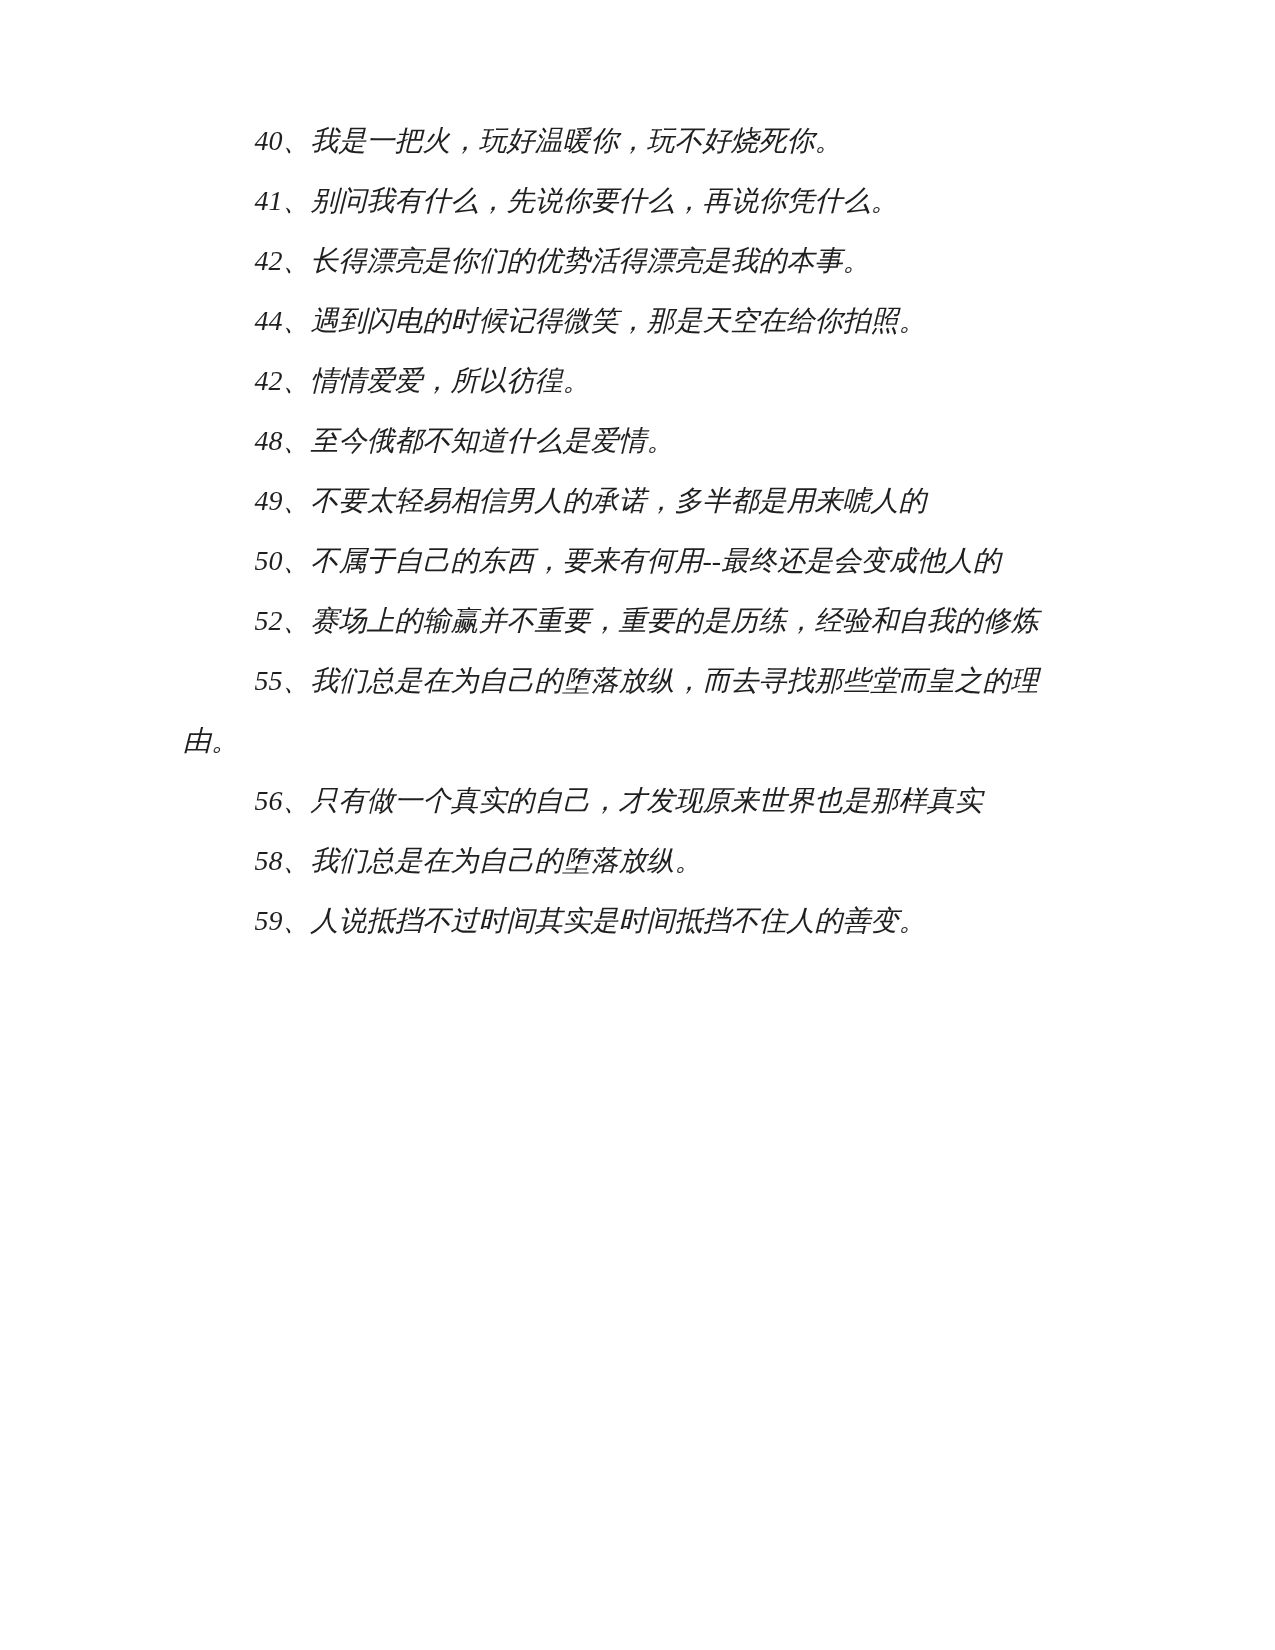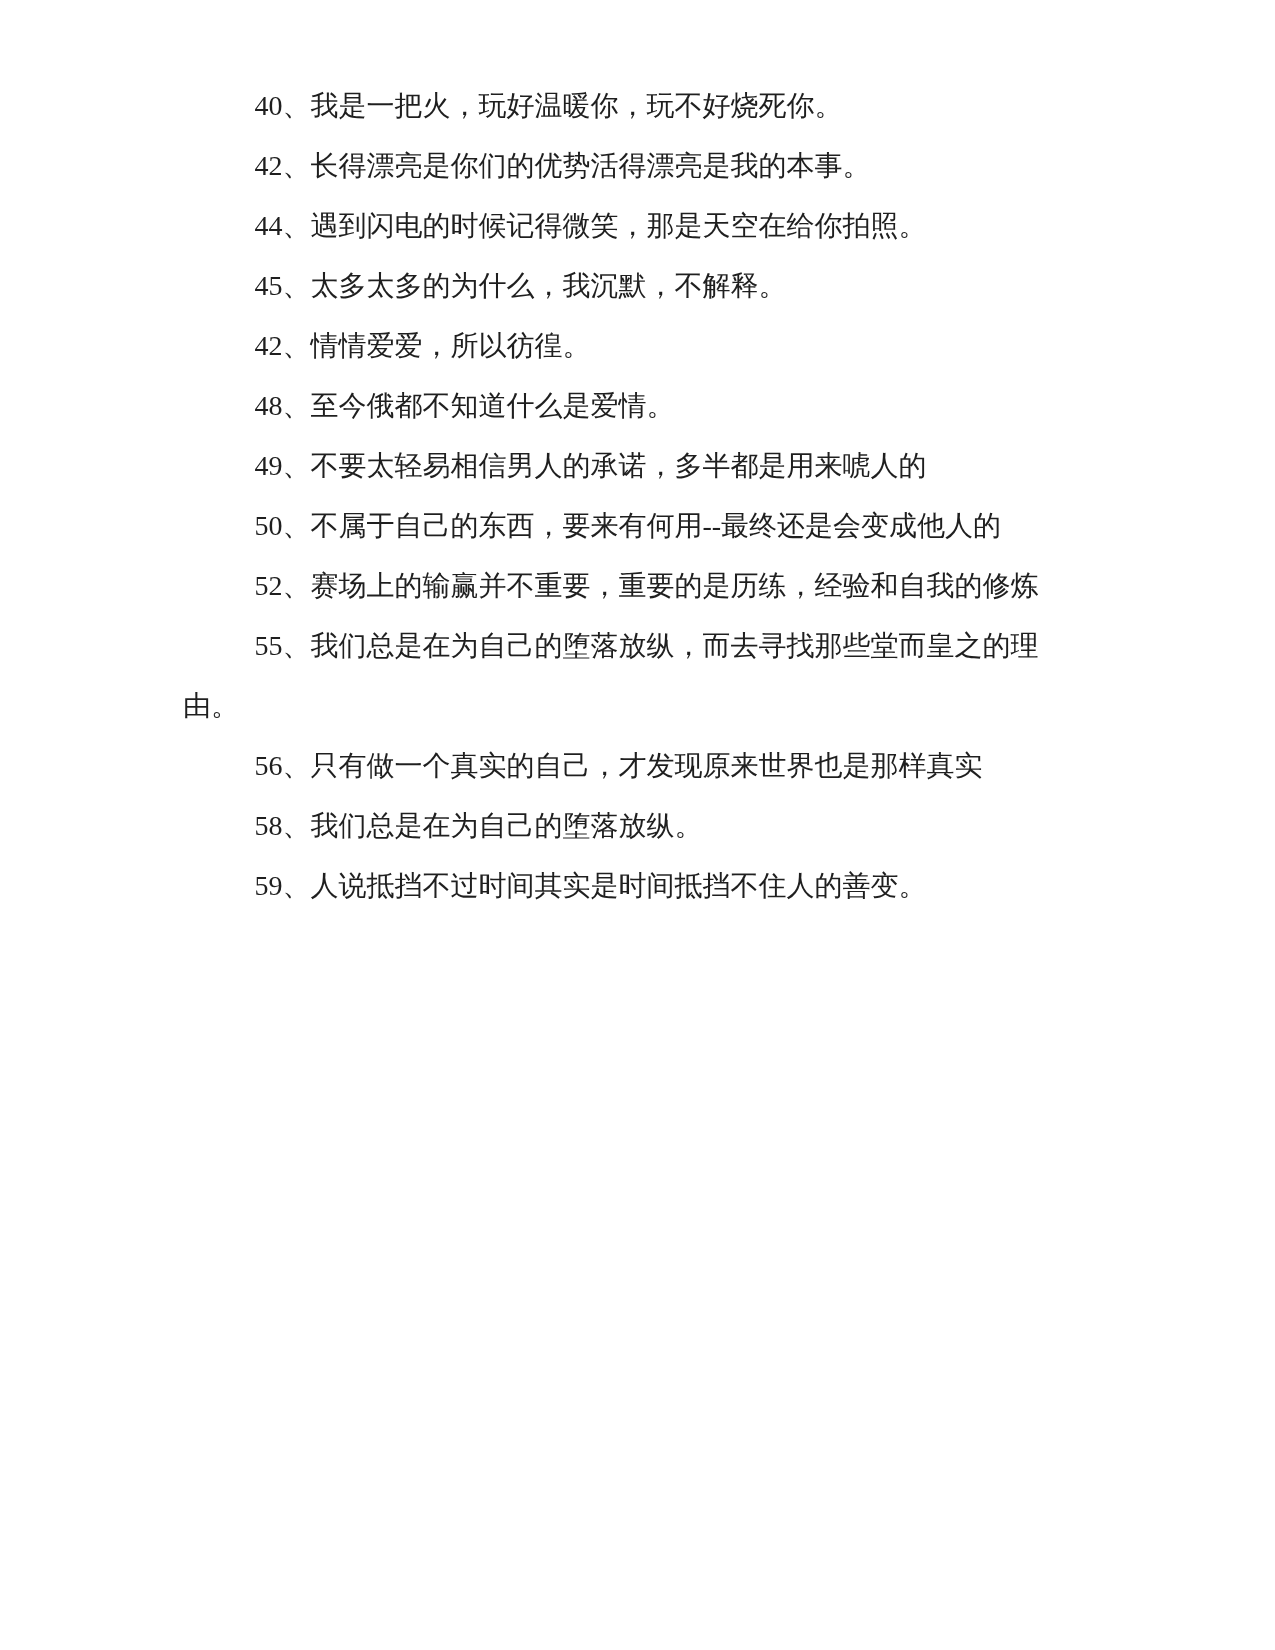--- a/index.html
+++ b/index.html
@@ -9,22 +9,23 @@
   }
   body {
     width: 1275px;
     height: 1650px;
     overflow: hidden;
   }
   .page {
     box-sizing: border-box;
     width: 1275px;
     height: 1650px;
-    padding: 76px 200px 0 183px;
+    padding: 111px 200px 0 183px;
     background: #ffffff;
+    font-style: italic;
   }
   .quote-list {
     width: 892px;
   }
   .quote-line {
     margin: 0;
     padding: 0;
     font-family: "Liberation Serif", "DejaVu Serif", serif;
     font-size: 28px;
     line-height: 60px;
@@ -37,23 +38,23 @@
   .quote-line .num {
     font-family: "Liberation Serif", serif;
   }
 </style>
 </head>
 <body>
 
 <main class="page">
   <section class="quote-list" id="quote-list">
       <p class="quote-line"><span class="num">40</span><span>、</span><span>我是一把火，玩好温暖你，玩不好烧死你。</span></p>
+      <p class="quote-line"><span class="num">41</span><span>、</span><span>别问我有什么，先说你要什么，再说你凭什么。</span></p>
       <p class="quote-line"><span class="num">42</span><span>、</span><span>长得漂亮是你们的优势活得漂亮是我的本事。</span></p>
       <p class="quote-line"><span class="num">44</span><span>、</span><span>遇到闪电的时候记得微笑，那是天空在给你拍照。</span></p>
-      <p class="quote-line"><span class="num">45</span><span>、</span><span>太多太多的为什么，我沉默，不解释。</span></p>
       <p class="quote-line"><span class="num">42</span><span>、</span><span>情情爱爱，所以彷徨。</span></p>
       <p class="quote-line"><span class="num">48</span><span>、</span><span>至今俄都不知道什么是爱情。</span></p>
       <p class="quote-line"><span class="num">49</span><span>、</span><span>不要太轻易相信男人的承诺，多半都是用来唬人的</span></p>
       <p class="quote-line"><span class="num">50</span><span>、</span><span>不属于自己的东西，要来有何用--最终还是会变成他人的</span></p>
       <p class="quote-line"><span class="num">52</span><span>、</span><span>赛场上的输赢并不重要，重要的是历练，经验和自我的修炼</span></p>
       <p class="quote-line"><span class="num">55</span><span>、</span><span>我们总是在为自己的堕落放纵，而去寻找那些堂而皇之的理由。</span></p>
       <p class="quote-line"><span class="num">56</span><span>、</span><span>只有做一个真实的自己，才发现原来世界也是那样真实</span></p>
       <p class="quote-line"><span class="num">58</span><span>、</span><span>我们总是在为自己的堕落放纵。</span></p>
       <p class="quote-line"><span class="num">59</span><span>、</span><span>人说抵挡不过时间其实是时间抵挡不住人的善变。</span></p>
     </section>

